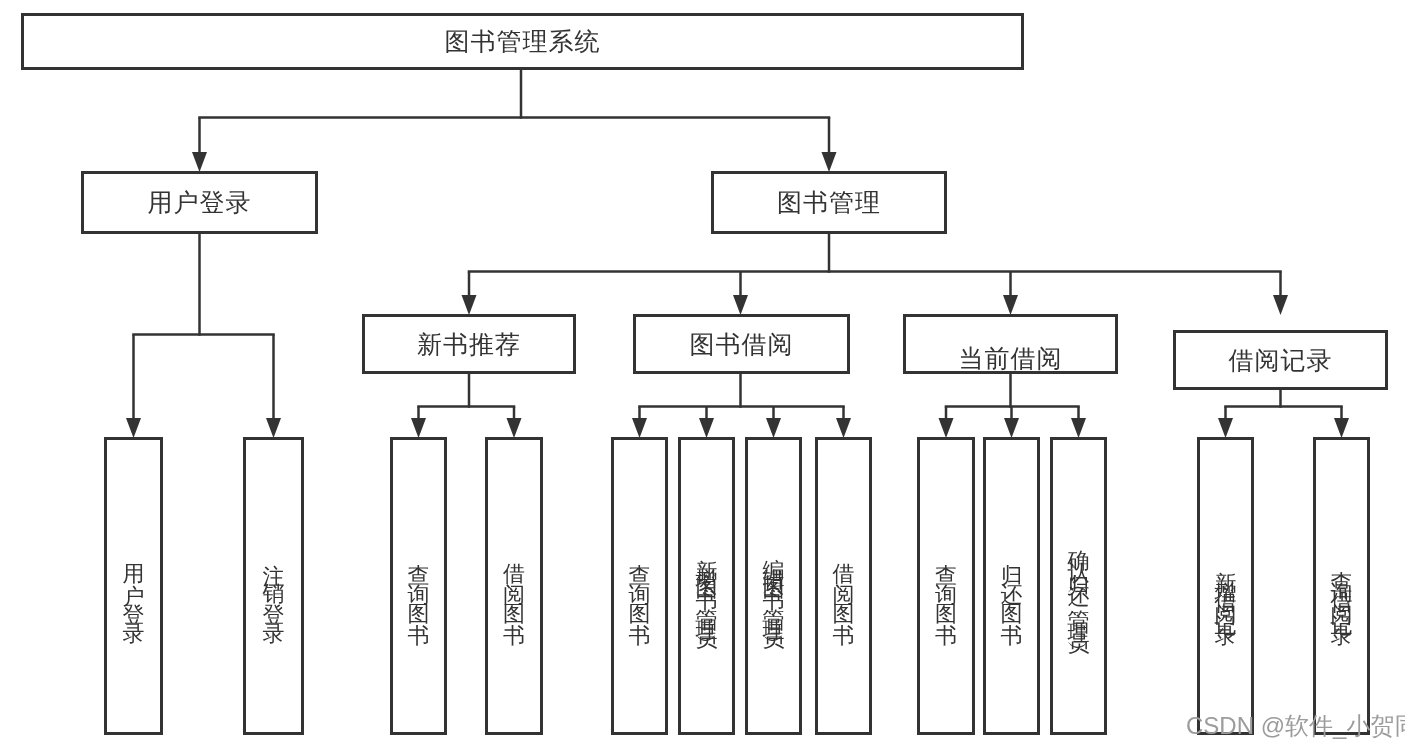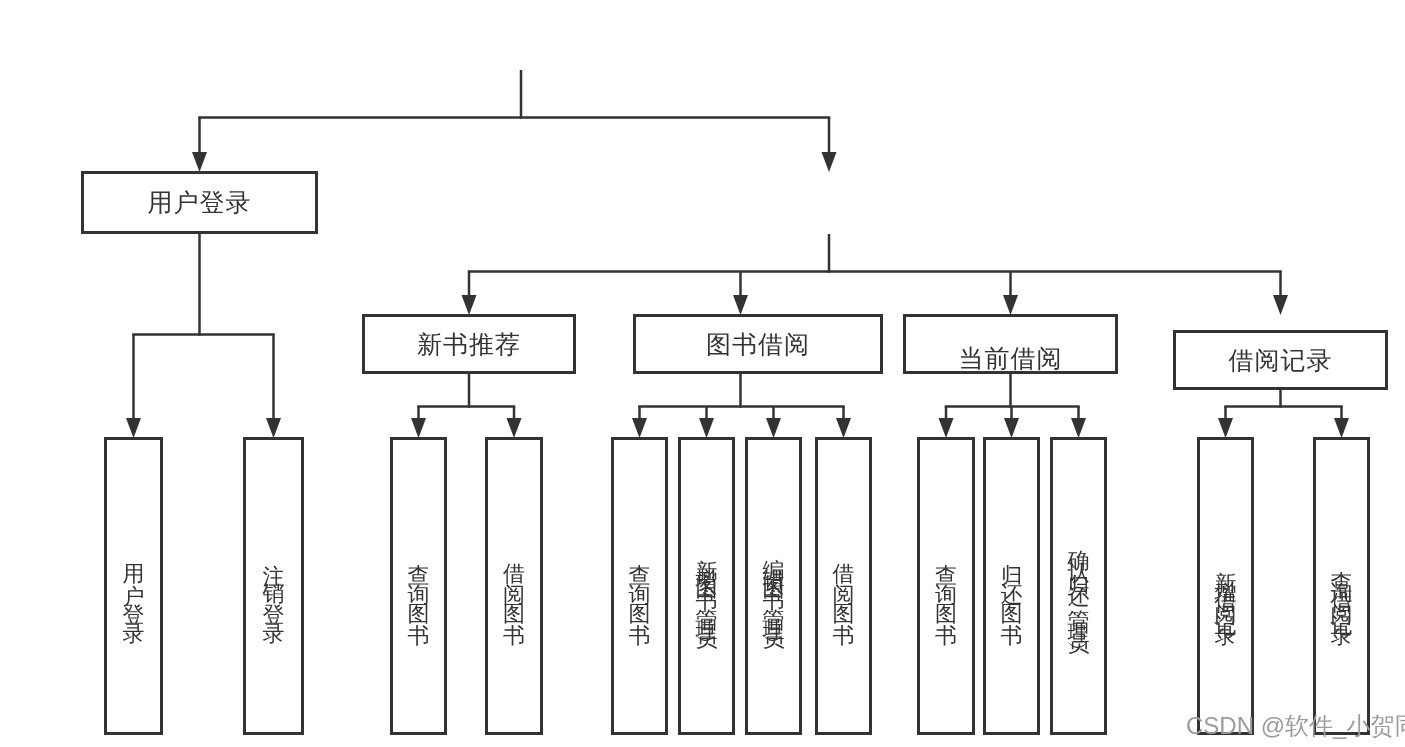--- a/index.html
+++ b/index.html
@@ -106,29 +106,35 @@
     <polygon points="1071,418 1086,418 1078.5,438"></polygon>
 
     <line x1="1280.5" y1="374" x2="1280.5" y2="407.75"></line>
     <line x1="1224.25" y1="406.5" x2="1342.75" y2="406.5"></line>
     <line x1="1225.5" y1="406.5" x2="1225.5" y2="420"></line>
     <polygon points="1218,418 1233,418 1225.5,438"></polygon>
     <line x1="1341.5" y1="406.5" x2="1341.5" y2="420"></line>
     <polygon points="1334,418 1349,418 1341.5,438"></polygon>
   </svg>
 
+  <div class="box" style="left:21px;top:13px;width:1003px;height:57px;">
+    <span class="hlabel">图书管理系统</span>
+  </div>
 
   <div class="box" style="left:81px;top:171px;width:237px;height:63px;">
     <span class="hlabel">用户登录</span>
+  </div>
+  <div class="box" style="left:711px;top:171px;width:236px;height:63px;">
+    <span class="hlabel">图书管理</span>
   </div>
 
   <div class="box" style="left:362px;top:314px;width:214px;height:60px;">
     <span class="hlabel">新书推荐</span>
   </div>
-  <div class="box" style="left:633px;top:314px;width:250px;height:60px;">
+  <div class="box" style="left:633px;top:314px;width:217px;height:60px;">
     <span class="hlabel">图书借阅</span>
   </div>
   <div class="box" style="left:903px;top:314px;width:215px;height:60px;align-items:flex-end;">
     <span class="hlabel">当前借阅</span>
   </div>
   <div class="box" style="left:1173px;top:314px;width:215px;height:60px;margin-top:16px;">
     <span class="hlabel">借阅记录</span>
   </div>
 
   <div class="box" style="left:104px;top:437px;width:59px;height:298px;">

